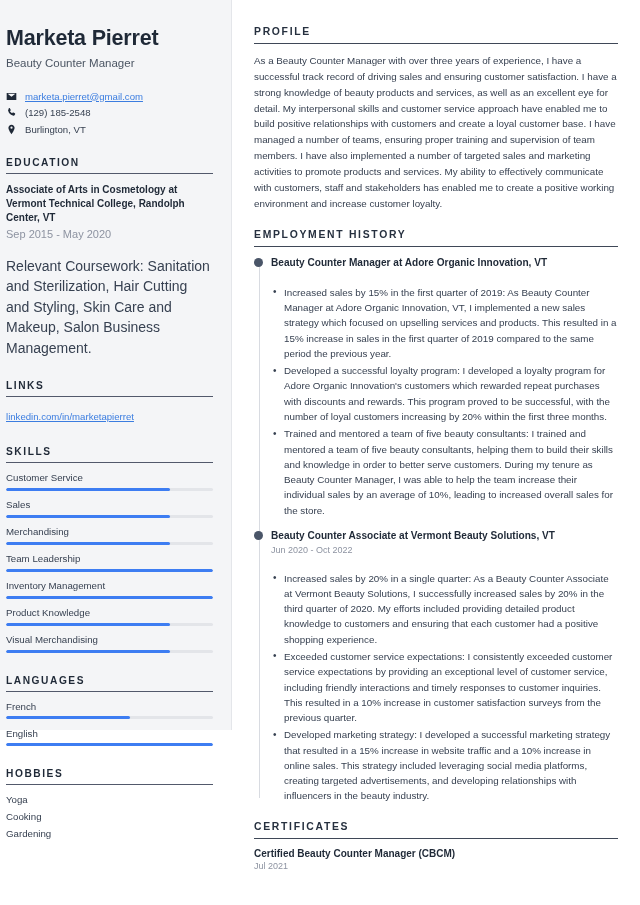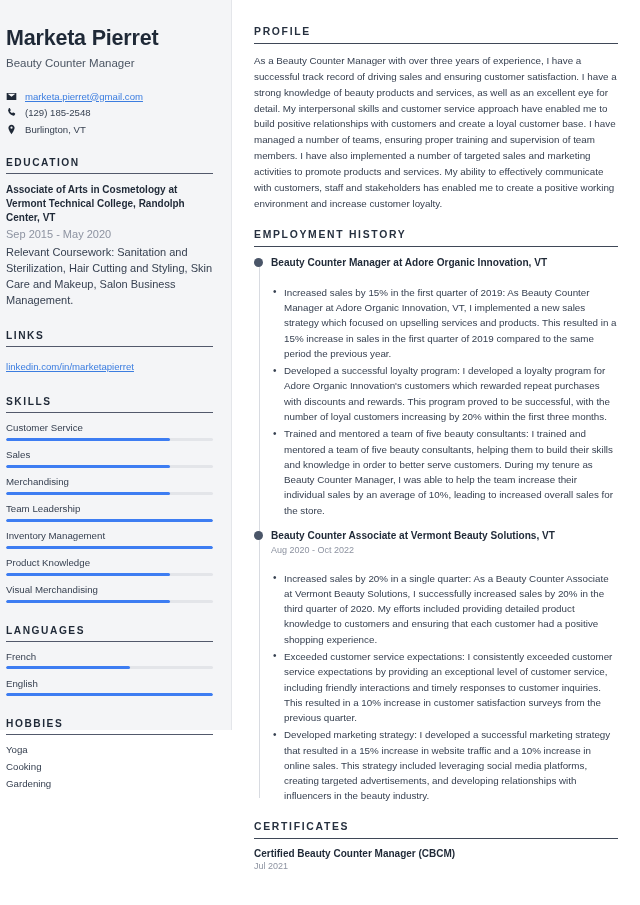--- a/index.html
+++ b/index.html
@@ -40,21 +40,21 @@
   .side-head {
     font-size: 10.2px; font-weight: bold; color: #1f2937;
     letter-spacing: 1.55px; text-transform: uppercase;
     padding-bottom: 5px;
     border-bottom: 1.6px solid #52596b;
   }
   .side-body { padding-top: 9px; }
 
   .edu-degree { font-size: 10px; font-weight: bold; color: #1f2937; line-height: 1.44; }
   .edu-date { font-size: 11px; color: #8d93a1; margin-top: 2px; }
-  .edu-desc { font-size: 11px; color: #374151; line-height: 1.46; margin-top: 4px; }
+  .edu-desc { font-size: 14px; color: #374151; line-height: 1.46; margin-top: 16px; }
 
   .profile-link { font-size: 9.6px; color: #3b7de0; text-decoration: underline; }
 
   .skill { margin-bottom: 8.5px; }
   .skill:last-child { margin-bottom: 0; }
   .skill-label { font-size: 9.7px; color: #374151; margin-bottom: 4.5px; }
   .bar { height: 3px; width: 100%; background: #e3e5e9; border-radius: 1.5px; overflow: hidden; }
   .bar > i { display: block; height: 100%; background: #3d7df2; border-radius: 1.5px; }
 
   .hobby { font-size: 9.7px; color: #374151; margin-bottom: 6px; }
@@ -248,21 +248,21 @@
             <ul class="bullets">
               <li>Increased sales by 15% in the first quarter of 2019: As Beauty Counter Manager at Adore Organic Innovation, VT, I implemented a new sales strategy which focused on upselling services and products. This resulted in a 15% increase in sales in the first quarter of 2019 compared to the same period the previous year.</li>
               <li>Developed a successful loyalty program: I developed a loyalty program for Adore Organic Innovation's customers which rewarded repeat purchases with discounts and rewards. This program proved to be successful, with the number of loyal customers increasing by 20% within the first three months.</li>
               <li>Trained and mentored a team of five beauty consultants: I trained and mentored a team of five beauty consultants, helping them to build their skills and knowledge in order to better serve customers. During my tenure as Beauty Counter Manager, I was able to help the team increase their individual sales by an average of 10%, leading to increased overall sales for the store.</li>
             </ul>
           </div>
 
           <div class="job">
             <span class="dot"></span>
             <div class="job-role">Beauty Counter Associate at Vermont Beauty Solutions, VT</div>
-            <div class="job-date">Aug 2020 - Oct 2022</div>
+            <div class="job-date">Jun 2020 - Oct 2022</div>
             <ul class="bullets">
               <li>Increased sales by 20% in a single quarter: As a Beauty Counter Associate at Vermont Beauty Solutions, I successfully increased sales by 20% in the third quarter of 2020. My efforts included providing detailed product knowledge to customers and ensuring that each customer had a positive shopping experience.</li>
               <li>Exceeded customer service expectations: I consistently exceeded customer service expectations by providing an exceptional level of customer service, including friendly interactions and timely responses to customer inquiries. This resulted in a 10% increase in customer satisfaction surveys from the previous quarter.</li>
               <li>Developed marketing strategy: I developed a successful marketing strategy that resulted in a 15% increase in website traffic and a 10% increase in online sales. This strategy included leveraging social media platforms, creating targeted advertisements, and developing relationships with influencers in the beauty industry.</li>
             </ul>
           </div>
 
         </div>
       </div>
     </section>

